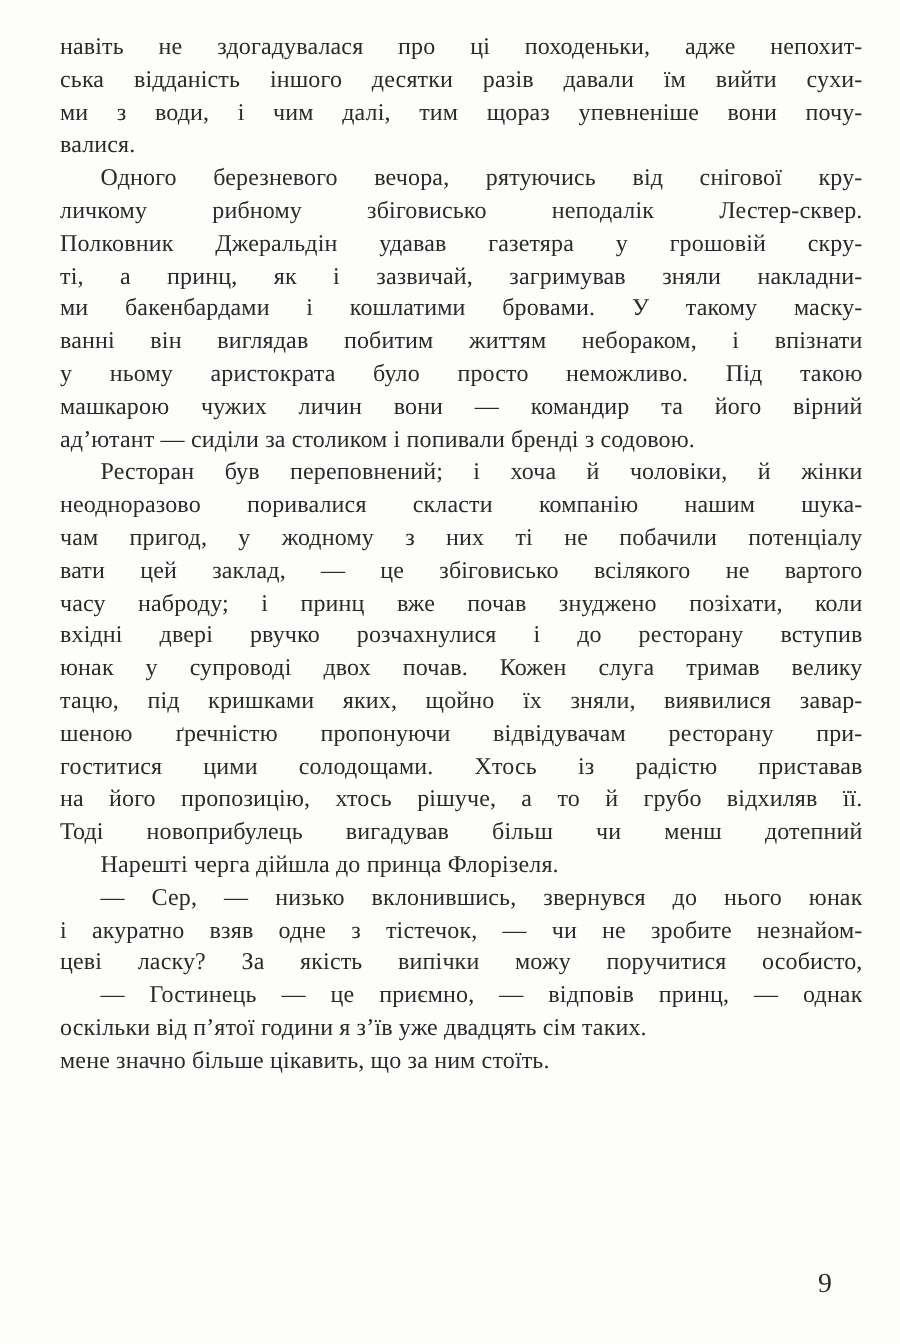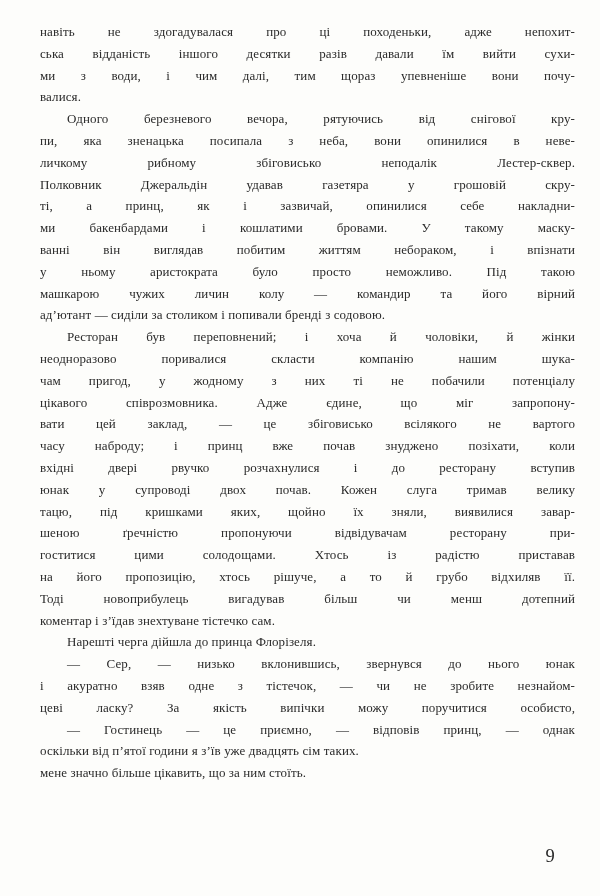--- a/index.html
+++ b/index.html
@@ -19,21 +19,21 @@
     position: absolute;
     inset: 0;
   }
   .text-block {
     position: absolute;
     left: 40px;
     top: 21px;
     width: 535px;
   }
   .line {
-    font-size: 13px;
+    font-size: 16px;
     line-height: 21.8px;
     height: 21.8px;
     overflow: hidden;
     text-align: justify;
     text-align-last: justify;
     letter-spacing: 0.1px;
   }
   .line.para-end {
     text-align-last: left;
   }
@@ -53,43 +53,40 @@
 </head>
 <body style="--page-bg: #fdfdfb; --ink: #2a2a2a;">
 
 <div class="page">
   <div class="text-block" id="text-block">
       <div class="line">навіть не здогадувалася про ці походеньки, адже непохит-</div>
       <div class="line">ська відданість іншого десятки разів давали їм вийти сухи-</div>
       <div class="line">ми з води, і чим далі, тим щораз упевненіше вони почу-</div>
       <div class="line para-end">валися.</div>
       <div class="line indent-first">Одного березневого вечора, рятуючись від снігової кру-</div>
-      <div class="line">пи, яка зненацька посипала з неба, вони опинилися в неве-</div>
       <div class="line">личкому рибному збіговисько неподалік Лестер-сквер.</div>
       <div class="line">Полковник Джеральдін удавав газетяра у грошовій скру-</div>
-      <div class="line">ті, а принц, як і зазвичай, опинилися себе накладни-</div>
+      <div class="line">ті, а принц, як і зазвичай, загримував зняли накладни-</div>
       <div class="line">ми бакенбардами і кошлатими бровами. У такому маску-</div>
       <div class="line">ванні він виглядав побитим життям небораком, і впізнати</div>
       <div class="line">у ньому аристократа було просто неможливо. Під такою</div>
-      <div class="line">машкарою чужих личин колу — командир та його вірний</div>
+      <div class="line">машкарою чужих личин вони — командир та його вірний</div>
       <div class="line para-end">ад’ютант — сиділи за столиком і попивали бренді з содовою.</div>
       <div class="line indent-first">Ресторан був переповнений; і хоча й чоловіки, й жінки</div>
       <div class="line">неодноразово поривалися скласти компанію нашим шука-</div>
       <div class="line">чам пригод, у жодному з них ті не побачили потенціалу</div>
-      <div class="line">цікавого співрозмовника. Адже єдине, що міг запропону-</div>
       <div class="line">вати цей заклад, — це збіговисько всілякого не вартого</div>
       <div class="line">часу наброду; і принц вже почав знуджено позіхати, коли</div>
       <div class="line">вхідні двері рвучко розчахнулися і до ресторану вступив</div>
       <div class="line">юнак у супроводі двох почав. Кожен слуга тримав велику</div>
       <div class="line">тацю, під кришками яких, щойно їх зняли, виявилися завар-</div>
       <div class="line">шеною ґречністю пропонуючи відвідувачам ресторану при-</div>
       <div class="line">гоститися цими солодощами. Хтось із радістю приставав</div>
       <div class="line">на його пропозицію, хтось рішуче, а то й грубо відхиляв її.</div>
       <div class="line">Тоді новоприбулець вигадував більш чи менш дотепний</div>
-      <div class="line para-end">коментар і з’їдав знехтуване тістечко сам.</div>
       <div class="line para-end indent-first">Нарешті черга дійшла до принца Флорізеля.</div>
       <div class="line indent-first">— Сер, — низько вклонившись, звернувся до нього юнак</div>
       <div class="line">і акуратно взяв одне з тістечок, — чи не зробите незнайом-</div>
       <div class="line">цеві ласку? За якість випічки можу поручитися особисто,</div>
       <div class="line indent-first">— Гостинець — це приємно, — відповів принц, — однак</div>
       <div class="line para-end">оскільки від п’ятої години я з’їв уже двадцять сім таких.</div>
       <div class="line para-end">мене значно більше цікавить, що за ним стоїть.</div>
     </div>
   <div class="page-number">9</div>
 </div>

